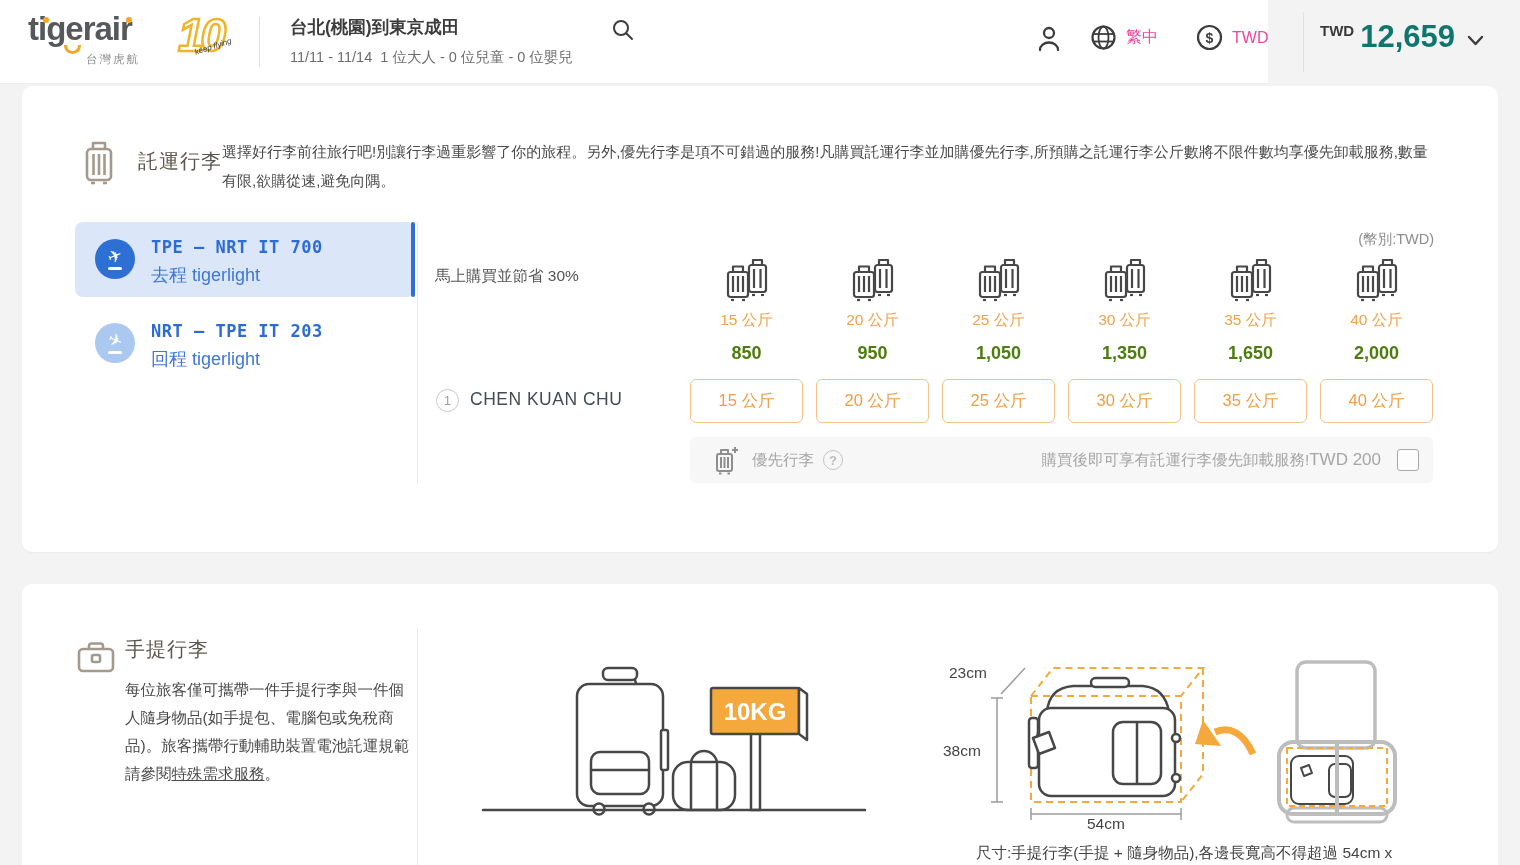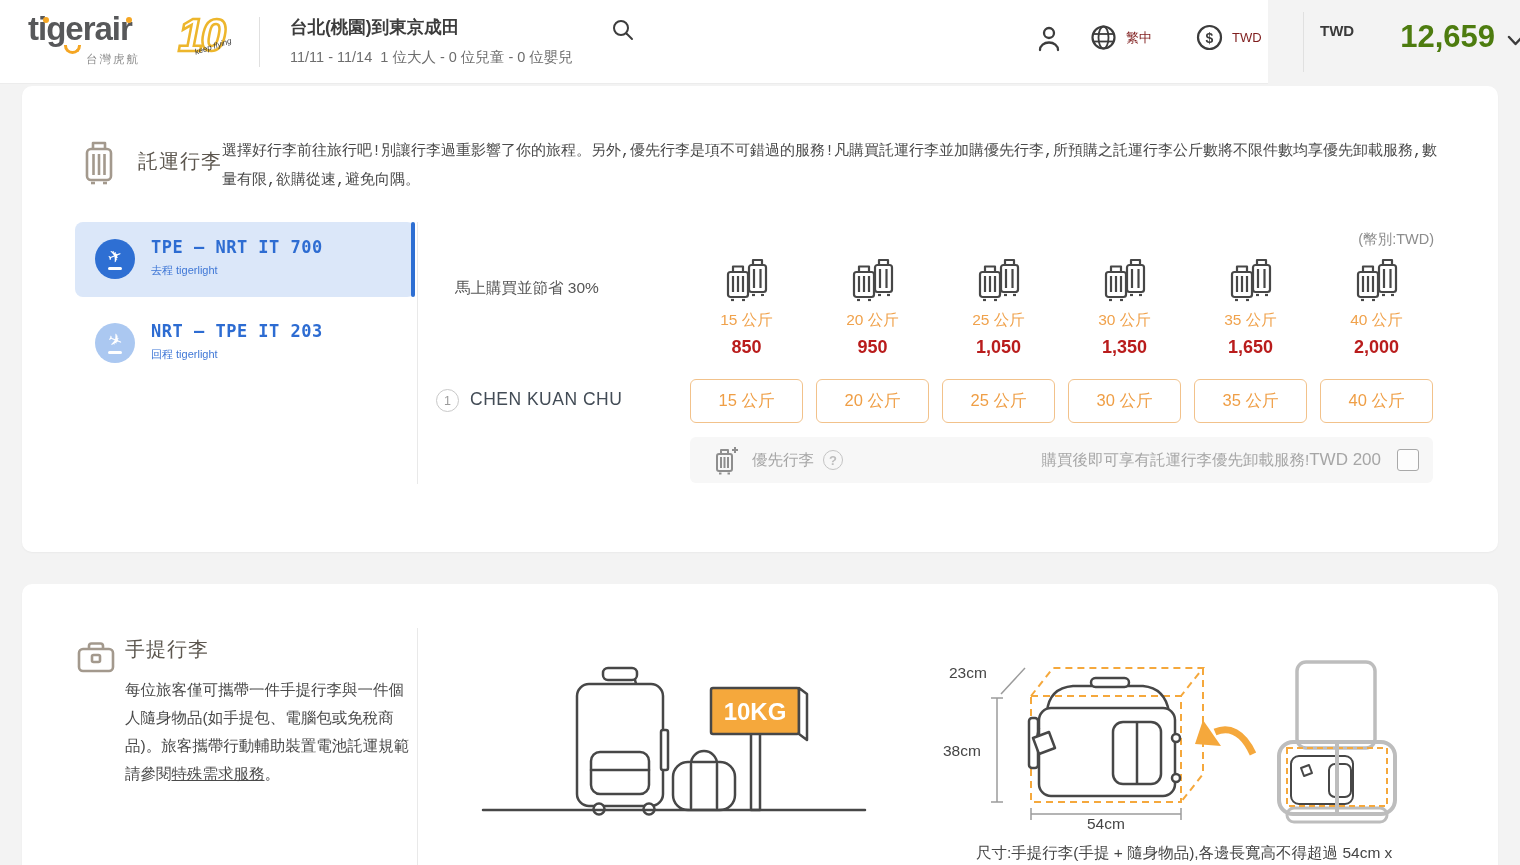--- a/index.html
+++ b/index.html
@@ -20,52 +20,52 @@
   .logo-sub { position:absolute; left:58px; top:40px; font-size:11.5px; color:#8d8d8d; letter-spacing:2px; }
   .anniv { position:absolute; left:178px; top:8px; width:70px; height:64px; }
   .anniv-num { font-size:46px; font-weight:bold; font-style:italic; color:#fff; -webkit-text-stroke:2.5px #edb62c; letter-spacing:-3px; }
   .anniv-script { position:absolute; left:16px; top:34px; font-size:8px; font-style:italic; color:#3a3a3a; transform:rotate(-18deg); white-space:nowrap; }
   .hdr-sep1 { position:absolute; left:259px; top:17px; width:1px; height:50px; background:#e0e0e0; }
   .route { position:absolute; left:290px; top:15px; }
   .route-title { font-size:17.5px; font-weight:bold; color:#3c3c3c; }
   .route-sub { margin-top:9px; font-size:14.5px; color:#6d6d6d; white-space:pre; }
   .search-btn { position:absolute; left:610px; top:17px; width:26px; height:26px; cursor:pointer; }
   .hdr-right-item { position:absolute; top:24px; display:flex; align-items:center; gap:9px; cursor:pointer; }
-  .hdr-label { font-size:13px; color:#7f1d1d; }
+  .hdr-label { font-size:16px; color:#ec4899; }
   .hdr-sep2 { position:absolute; left:1303px; top:12px; width:1px; height:60px; background:#e0e0e0; }
   .total { position:absolute; left:1320px; top:20px; display:flex; align-items:flex-start; gap:6px; cursor:pointer; }
   .total-cur { font-size:15px; font-weight:bold; color:#3a3a3a; margin-top:2px; }
-  .total-amt { font-size:31px; font-weight:bold; color:#4d7c0f; letter-spacing:0; line-height:34px;margin-left:40px; }
+  .total-amt { font-size:31px; font-weight:bold; color:#0f766e; letter-spacing:0; line-height:34px; }
   .total-chev { margin-top:12px; margin-left:6px; }
   
   .card { position:absolute; left:22px; width:1476px; background:#fff; border-radius:10px; box-shadow:0 1px 2px rgba(0,0,0,0.04); }
   .card1 { top:86px; height:466px; }
   .card2 { top:584px; height:300px; }
   .sec-title { position:absolute; font-size:20px; color:#5d574f; letter-spacing:1px; }
-  .sec-desc { position:absolute; font-size:15px; line-height:29px; color:#4a4a4a;font-family:Liberation Mono, monospace; }
+  .sec-desc { position:absolute; font-size:15px; line-height:29px; color:#4a4a4a; }
   .v-divider { position:absolute; width:1px; background:#e9e9e9; }
   
   .ftab { position:absolute; left:53px; width:340px; height:75px; border-radius:8px; cursor:pointer; }
   .ftab.active { background:#dbe7f9; }
   .ftab.active::after { content:""; position:absolute; right:0; top:0; bottom:0; width:4.5px; background:#2e6fd3; border-radius:2px; }
   .ftab-circle { position:absolute; left:20px; top:17px; width:40px; height:40px; border-radius:50%; display:flex; align-items:center; justify-content:center; flex-direction:column; }
   .ftab-circle.on { background:#2e6fd3; }
   .ftab-circle.off { background:#abc8f1; }
   .plane-glyph { color:#fff; font-size:17px; line-height:17px; display:block; }
   .plane-glyph.takeoff { transform:rotate(-22deg); }
   .plane-glyph.landing { transform:rotate(22deg); }
   .plane-underline { width:14px; height:2.5px; background:#fff; border-radius:2px; margin-top:2px; }
   .ftab-code { position:absolute; left:76px; top:15px; font-family:"DejaVu Sans Mono","Liberation Mono",monospace; font-size:17px; font-weight:bold; color:#2d6cd2; letter-spacing:0.5px; white-space:pre; }
-  .ftab-sub { position:absolute; left:76px; top:41px; font-size:11px; color:#3f77d6; }
+  .ftab-sub { position:absolute; left:76px; top:41px; font-size:18px; color:#3f77d6; }
   
   .cur-note { position:absolute; right:64px; top:144px; font-size:14.5px; color:#8c8c8c; }
-  .promo { position:absolute; left:413px; top:192px; font-size:15.5px; color:#555;margin-left:20px; }
+  .promo { position:absolute; left:413px; top:180px; font-size:15.5px; color:#555; }
   .opt-col { position:absolute; top:170px; width:113px; text-align:center; }
   .opt-weight { margin-top:4px; font-size:15.5px; color:#f0a24c; }
-  .opt-price { margin-top:6px; font-size:18px; font-weight:bold; color:#b91c1c; }
+  .opt-price { margin-top:12px; font-size:18px; font-weight:bold; color:#4d7c0f; }
   .pax-num { position:absolute; left:414px; top:303px; width:23px; height:23px; border:1.5px solid #c9c9c9; border-radius:50%; font-size:12.5px; color:#9b9b9b; display:flex; align-items:center; justify-content:center; }
   .pax-name { position:absolute; left:448px; top:303px; font-size:17.5px; color:#434c56; letter-spacing:0.5px; }
   .wbtn { position:absolute; top:293px; width:113px; height:44px; background:#fff; border:1px solid #f2c28b; border-radius:6px; font-size:16.5px; color:#ef9e45; font-family:inherit; cursor:pointer; display:flex; align-items:center; justify-content:center; }
   
   .prio { position:absolute; left:668px; top:351px; width:743px; height:46px; background:#f7f7f7; border-radius:6px; display:flex; align-items:center; padding:0 14px 0 22px; }
   .prio-label { font-size:15.5px; color:#a6a6a6; margin-left:12px; }
   .q-icon { width:20px; height:20px; border:1.5px solid #c4c4c4; border-radius:50%; color:#bdbdbd; font-size:13px; font-weight:bold; display:flex; align-items:center; justify-content:center; margin-left:9px; cursor:pointer; }
   .prio-desc { margin-left:auto; font-size:15.5px; color:#a6a6a6; }
   .prio-price { font-size:17px; color:#a6a6a6; }
   .prio-check { width:22px; height:22px; border:1.5px solid #a9a9a9; border-radius:3px; background:#fdfdfd; margin-left:16px; cursor:pointer; }

